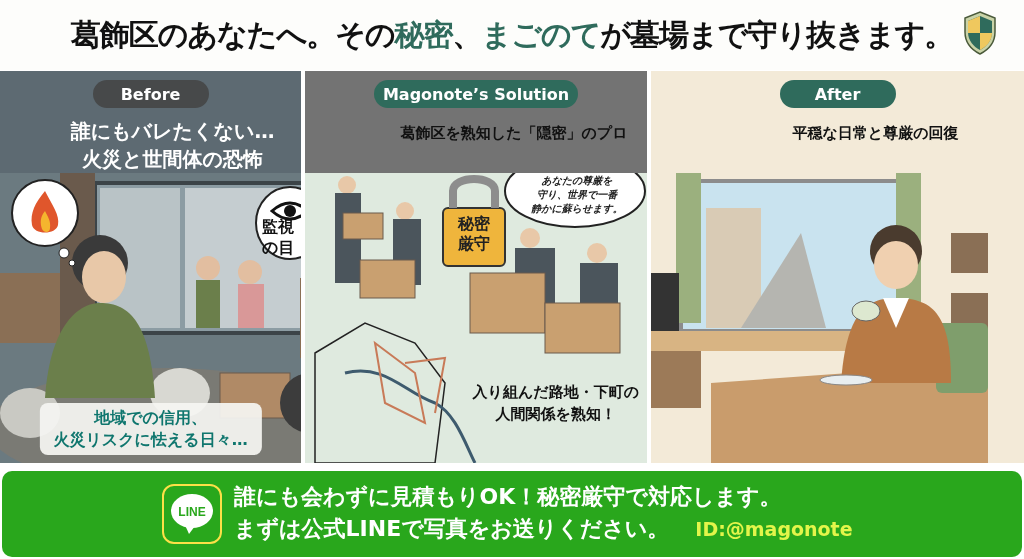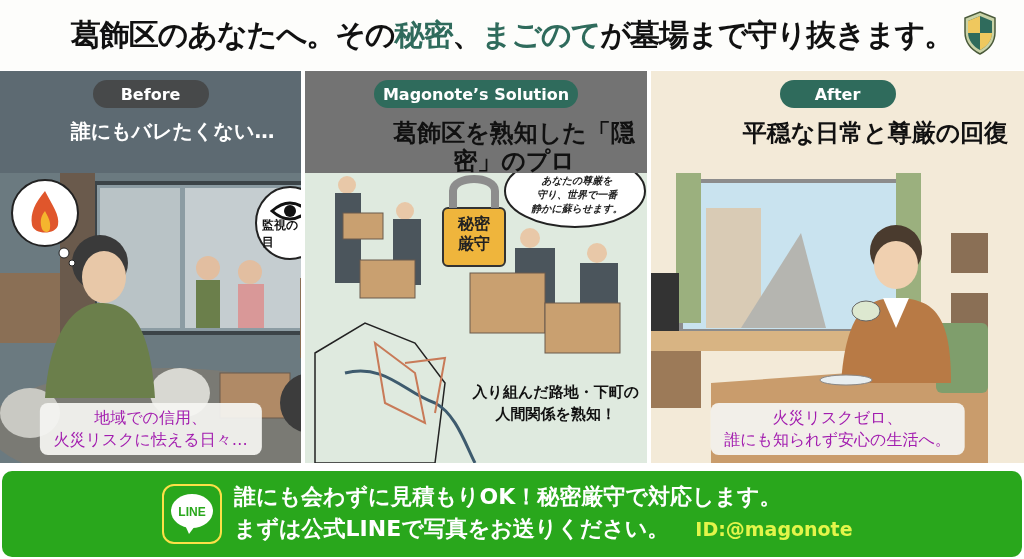--- a/index.html
+++ b/index.html
@@ -17,25 +17,25 @@
   .panel.solution { background: #737373; width: 342px; flex: none; }
   .panel.after { background: #f3ead8; flex: 1; }
 
   .pill { position: absolute; top: 9px; left: 50%; transform: translateX(-50%); height: 28px; padding: 0 26px; border-radius: 14px; display: flex; align-items: center; justify-content: center; font-size: 16px; font-weight: bold; color: #fff; white-space: nowrap; }
   .before .pill { background: #47494a; width: 116px; }
   .solution .pill { background: #2f6b5c; width: 204px; }
   .after .pill { background: #2f6b5c; width: 116px; }
 
   .panel-title { position: absolute; left: 0; right: 0; top: 46px; text-align: center; font-size: 20px; font-weight: bold; line-height: 28px; margin-left: 44px; }
   .before .panel-title { color: #fff; }
-  .solution .panel-title, .after .panel-title { color: #111; font-size: 24px; padding-left: 32px; }
+  .solution .panel-title, .after .panel-title { color: #111; font-size: 15px; padding-left: 32px; }
 
   .scene { position: absolute; left: 0; right: 0; top: 102px; bottom: 0; }
 
-  .caption { position: absolute; left: 50%; transform: translateX(-50%); bottom: 10px; background: rgba(245,245,242,0.93); border-radius: 8px; padding: 4px 14px; text-align: center; font-size: 16px; font-weight: normal; line-height: 22px; color: #a21caf; white-space: nowrap; }
+  .caption { position: absolute; left: 50%; transform: translateX(-50%); bottom: 10px; background: rgba(245,245,242,0.93); border-radius: 8px; padding: 4px 14px; text-align: center; font-size: 16px; font-weight: bold; line-height: 22px; color: #0f766e; white-space: nowrap; }
 
   .cta { position: absolute; left: 2px; top: 471px; width: 1020px; height: 86px; background: #29a71c; border-radius: 10px; display: flex; align-items: center; }
   .line-icon { position: absolute; left: 160px; top: 13px; width: 60px; height: 60px; border: 2px solid #fde047; border-radius: 12px; display: flex; align-items: center; justify-content: center; }
   .cta-text { position: absolute; left: 232px; top: 10px; color: #fff; font-weight: bold; font-size: 22px; line-height: 32px; white-space: nowrap; }
   .cta-id { color: #e3f54a; font-size: 19px; margin-left: 26px; }
 </style>
 </head>
 <body>
 
 <div class="header">
@@ -49,20 +49,21 @@
     <path d="M18 23 L30 23 C30 31 24 37 18 40 Z" fill="#efc85e"></path>
   </svg>
 </div>
 
 <div class="panels">
 
   <section class="panel before">
     <div class="pill">Before</div>
     <div class="panel-title">
       <div>誰にもバレたくない…</div>
+      <div>火災と世間体の恐怖</div>
     </div>
     <svg class="scene" viewBox="0 0 337 290" preserveAspectRatio="none" style="width:337px;height:290px;">
       <rect x="0" y="0" width="337" height="290" fill="#6b7a80"></rect>
       <rect x="95" y="10" width="220" height="150" fill="#8c9ca3" stroke="#3c4448" stroke-width="4"></rect>
       <rect x="100" y="15" width="80" height="140" fill="#b9c3c6"></rect>
       <rect x="185" y="15" width="125" height="140" fill="#c5cdd0"></rect>
       <rect x="60" y="0" width="35" height="165" fill="#6a5a4c"></rect>
       <rect x="305" y="0" width="30" height="165" fill="#6a5a4c"></rect>
       <rect x="0" y="100" width="60" height="70" fill="#8a6f55"></rect>
       <rect x="300" y="105" width="37" height="80" fill="#8a6f55"></rect>
@@ -80,21 +81,21 @@
       <rect x="238" y="111" width="26" height="44" fill="#d99898"></rect>
       <circle cx="45" cy="40" r="33" fill="#ffffff" stroke="#222" stroke-width="2"></circle>
       <circle cx="64" cy="80" r="5" fill="#fff" stroke="#222"></circle>
       <circle cx="72" cy="90" r="3" fill="#fff" stroke="#222"></circle>
       <path d="M45 18 C35 30 30 40 32 52 C34 62 56 62 58 52 C60 42 52 32 45 18 Z" fill="#e0562c"></path>
       <path d="M45 38 C40 44 40 50 42 56 C44 60 50 60 50 55 C51 48 48 44 45 38 Z" fill="#f5b52e"></path>
       <ellipse cx="290" cy="50" rx="34" ry="36" fill="#ffffff" stroke="#222" stroke-width="2"></ellipse>
       <path d="M272 38 Q290 22 308 38 Q290 54 272 38 Z" fill="#fff" stroke="#111" stroke-width="3"></path>
       <circle cx="290" cy="38" r="6" fill="#111"></circle>
     </svg>
-    <div style="position:absolute; left:262px; top:146px; font-size:12px; font-weight:bold; color:#111;">監視の目</div>
+    <div style="position:absolute; left:262px; top:146px; font-size:16px; font-weight:bold; color:#111;">監視の目</div>
     <div class="caption" style="bottom:8px;">
       <div>地域での信用、</div>
       <div>火災リスクに怯える日々…</div>
     </div>
   </section>
 
   <section class="panel solution">
     <div class="pill">Magonote’s Solution</div>
     <div class="panel-title" style="top:48px;">葛飾区を熟知した「隠密」のプロ</div>
     <svg class="scene" viewBox="0 0 342 290" preserveAspectRatio="none" style="width:342px;height:290px;">
@@ -151,24 +152,20 @@
       <rect x="0" y="158" width="337" height="20" fill="#d8b483"></rect>
       <path d="M60 210 L337 190 L337 290 L60 290 Z" fill="#c99c6c"></path>
       <rect x="285" y="150" width="52" height="70" rx="6" fill="#7f9e6c"></rect>
       <circle cx="245" cy="78" r="26" fill="#4a3b2e"></circle>
       <ellipse cx="245" cy="92" rx="22" ry="24" fill="#f0d0b0"></ellipse>
       <path d="M190 210 C195 140 215 125 245 125 C285 125 300 145 300 210 Z" fill="#b87a45"></path>
       <path d="M232 125 L245 155 L258 125 Z" fill="#fff"></path>
       <ellipse cx="215" cy="138" rx="14" ry="10" fill="#dde8d0" stroke="#666"></ellipse>
       <ellipse cx="195" cy="207" rx="26" ry="5" fill="#e8eef0" stroke="#888"></ellipse>
     </svg>
-    <div class="caption" style="bottom:8px;">
-      <div>火災リスクゼロ、</div>
-      <div>誰にも知られず安心の生活へ。</div>
-    </div>
   </section>
 </div>
 
 <div class="cta">
   <div class="line-icon">
     <svg width="46" height="44" viewBox="0 0 46 44">
       <ellipse cx="23" cy="19" rx="21" ry="17" fill="#ffffff"></ellipse>
       <path d="M16 33 L20 42 L26 34 Z" fill="#ffffff"></path>
       <text x="23" y="24" text-anchor="middle" font-family="Liberation Sans, sans-serif" font-weight="bold" font-size="12" fill="#29a71c">LINE</text>
     </svg>

